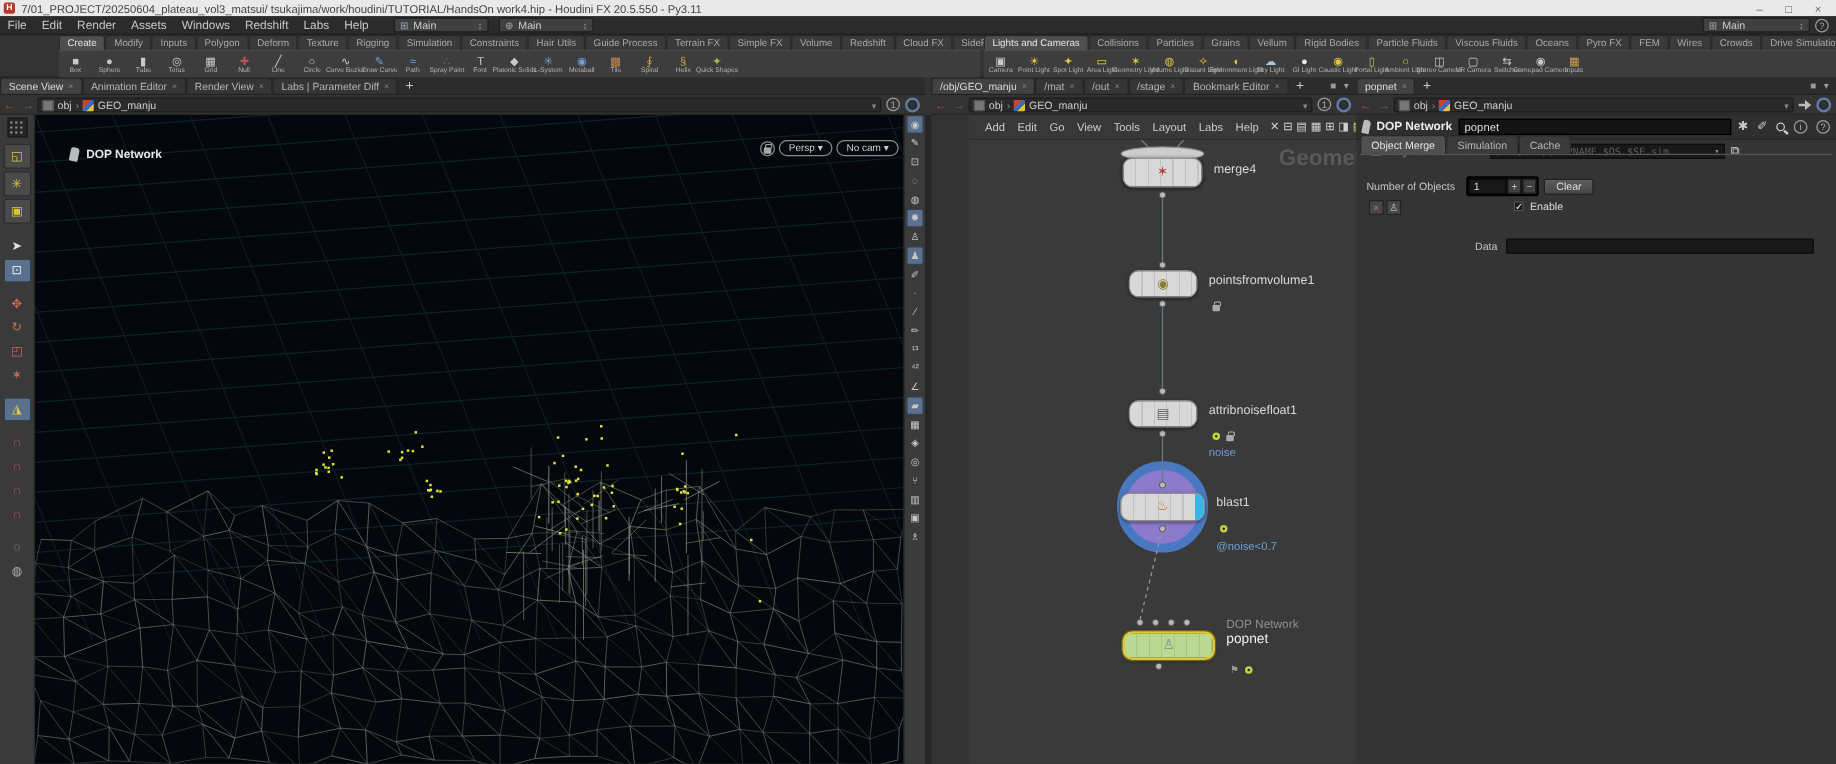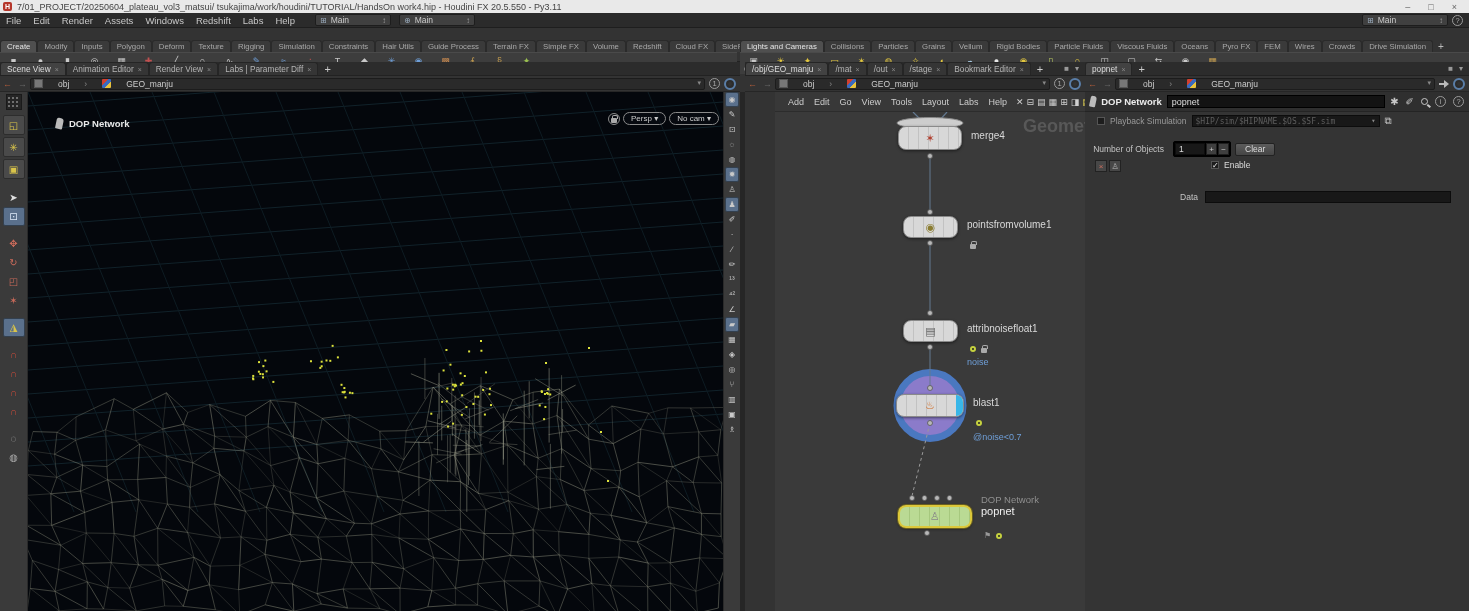--- a/index.html
+++ b/index.html
@@ -17,21 +17,21 @@
   .menu-item { padding:0 6px; cursor:default; }
   .desk-sel { height:12px; background:#404040; border:1px solid #1d1d1d; border-radius:2px;
     display:flex; align-items:center; font-size:8.5px; color:#ccc; padding:0 4px; gap:4px; }
   .desk-ic { color:#9ab; font-size:8px; }
   .spin { color:#999; font-size:8px; margin-left:auto; }
   .circ { width:11px; height:11px; border:1px solid #9a9a9a; border-radius:50%; color:#aaa;
     font-size:7.5px; display:inline-flex; align-items:center; justify-content:center; flex:none; }
   
   #shelf { position:absolute; left:0; top:28px; width:1469px; height:34px; background:#333;
     border-bottom:1px solid #222; }
-  .shelf-half { position:absolute; top:12px; height:34px; }
+  .shelf-half { position:absolute; top:0; height:34px;margin-left:47px; }
   .shelf-tabs { display:flex; height:12px; font-size:7.8px; color:#a8a8a8; align-items:flex-end; }
   .shelf-tab { padding:1px 6px 1px; background:#3a3a3a; border:1px solid #2a2a2a; border-bottom:none;
     border-radius:3px 3px 0 0; white-space:nowrap; }
   .shelf-tab.active { background:#4f4f4f; color:#e5e5e5; }
   .shelf-plus { color:#bbb; font-size:10px; padding:0 5px; }
   .shelf-tools { display:flex; height:22px; background:#3d3d3d; border-top:1px solid #4a4a4a; }
   .tool { width:27px; display:flex; flex-direction:column; align-items:center; justify-content:center; }
   .tool-ic { font-size:9px; line-height:10px; color:#c9c9c9; }
   .tool-lb { font-size:6px; color:#b2b2b2; white-space:nowrap; transform:scale(.9); }
   
@@ -42,21 +42,21 @@
   .ptab.active { background:#424242; color:#ddd; }
   .ptab .x { color:#888; font-size:7px; }
   .tab-plus { color:#ccc; font-size:11px; padding:0 6px; }
   .tabrow-right { margin-left:auto; display:flex; gap:6px; align-items:center; padding:0 6px 2px; color:#999; font-size:8px; }
   
   .pathbar { position:absolute; top:76px; height:16px; background:#333; display:flex; align-items:center;
     font-size:8.5px; color:#ccc; border-bottom:1px solid #262626; }
   .nav-arrow { font-size:9px; margin:0 3px; }
   .nav-back { color:#b05c3c; } .nav-fwd { color:#666; }
   .crumb-field { flex:1; height:12px; background:#2a2a2a; border:1px solid #1c1c1c; border-radius:2px;
-    display:flex; align-items:flex-start; margin-right:4px; padding:0 3px; gap:15px; }
+    display:flex; align-items:flex-end; margin-right:4px; padding:0 3px; gap:3px; }
   .chip-ic { width:9px; height:9px; border-radius:1px; flex:none; }
   .ic-obj { background:#777; box-shadow:inset 0 0 0 1px #555; }
   .ic-geo { background:linear-gradient(135deg,#d04030 0 38%,#3a6ac0 38% 66%,#e8c23c 66%); }
   .crumb-sep { color:#888; }
   .pb-right { display:flex; gap:4px; align-items:center; padding-right:4px; }
   .radial { width:12px; height:12px; border:2px solid #5a7ea8; border-radius:50%; box-shadow:inset 0 0 0 2px #2c2c2c; }
   .pin { width:10px; height:8px; position:relative; }
   .pin:before { content:""; position:absolute; left:0; top:3px; width:6px; height:2px; background:#bbb; }
   .pin:after { content:""; position:absolute; right:0; top:0; border-left:5px solid #bbb;
     border-top:4px solid transparent; border-bottom:4px solid transparent; }
@@ -1449,20 +1449,25 @@
   <div class="prow" style="left:12px;top:23px;gap:5px;width:372px">
     <span class="cb"></span>
     <span style="color:#9a9a9a">Playback Simulation</span>
     <span class="pfield dis" style="width:188px">
       <span>$HIP/sim/$HIPNAME.$OS.$SF.sim</span>
         <span class="dd">▾</span>
     </span>
     <span class="ph-ic">⧉</span>
   </div>
 
+  <div id="ptabs">
+      <span class="ptab2 active">Object Merge</span>
+      <span class="ptab2">Simulation</span>
+      <span class="ptab2">Cache</span>
+    </div>
 
   <div class="prow" style="left:0;top:49px;gap:4px">
     <span class="plabel" style="width:84px">Number of Objects</span>
     <span class="numwrap">
       <span class="pfield" style="width:30px">1</span>
       <span class="stp">+</span>
       <span class="stp">−</span>
     </span>
     <span class="btn">Clear</span>
   </div>

